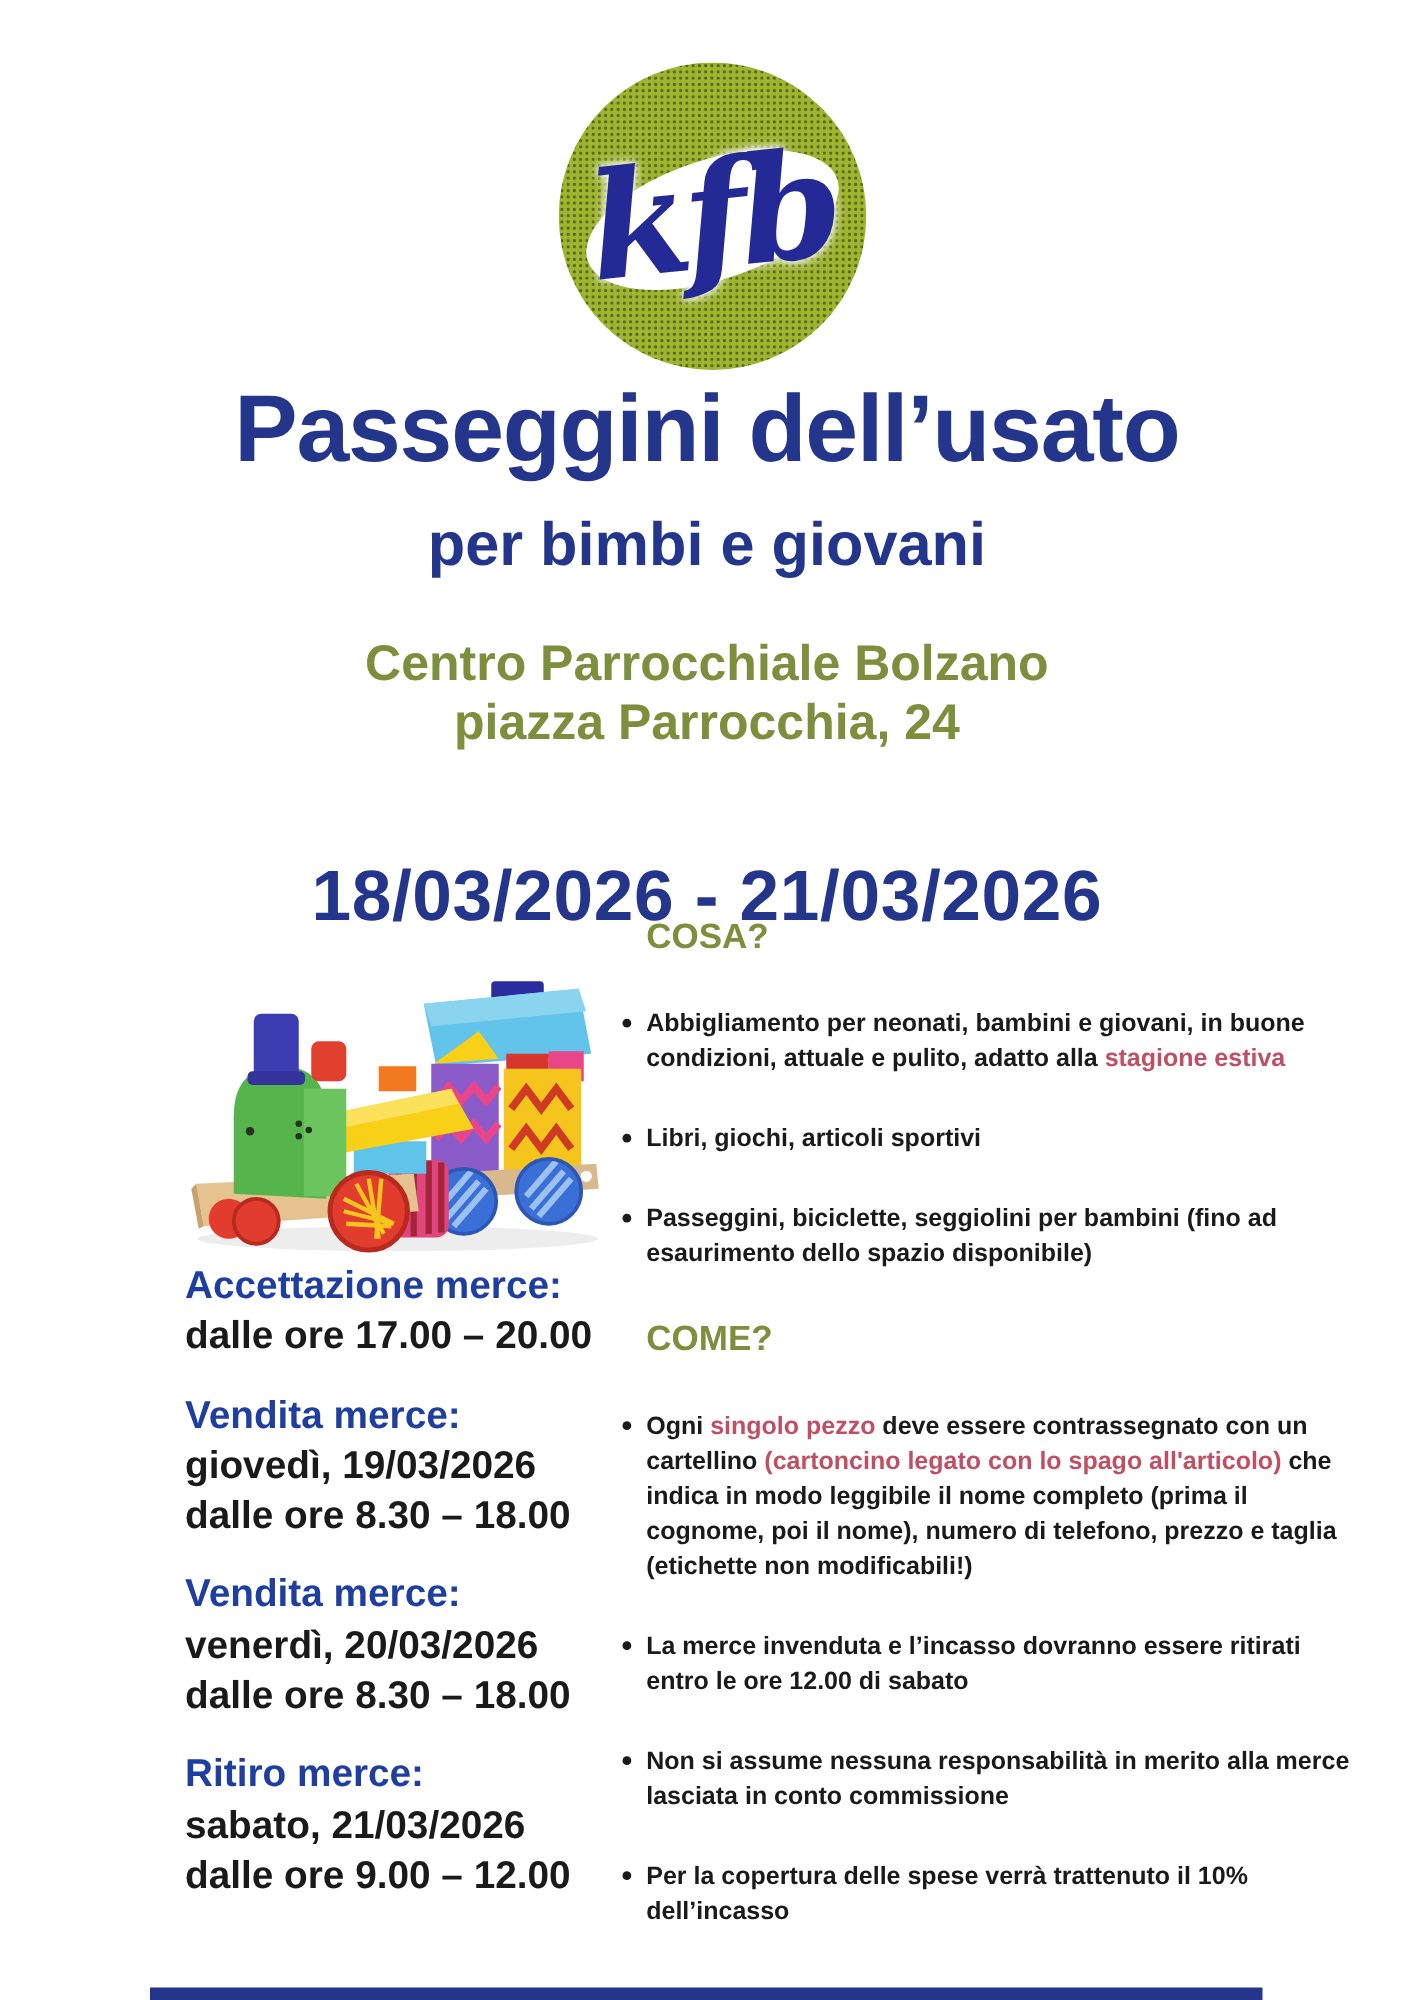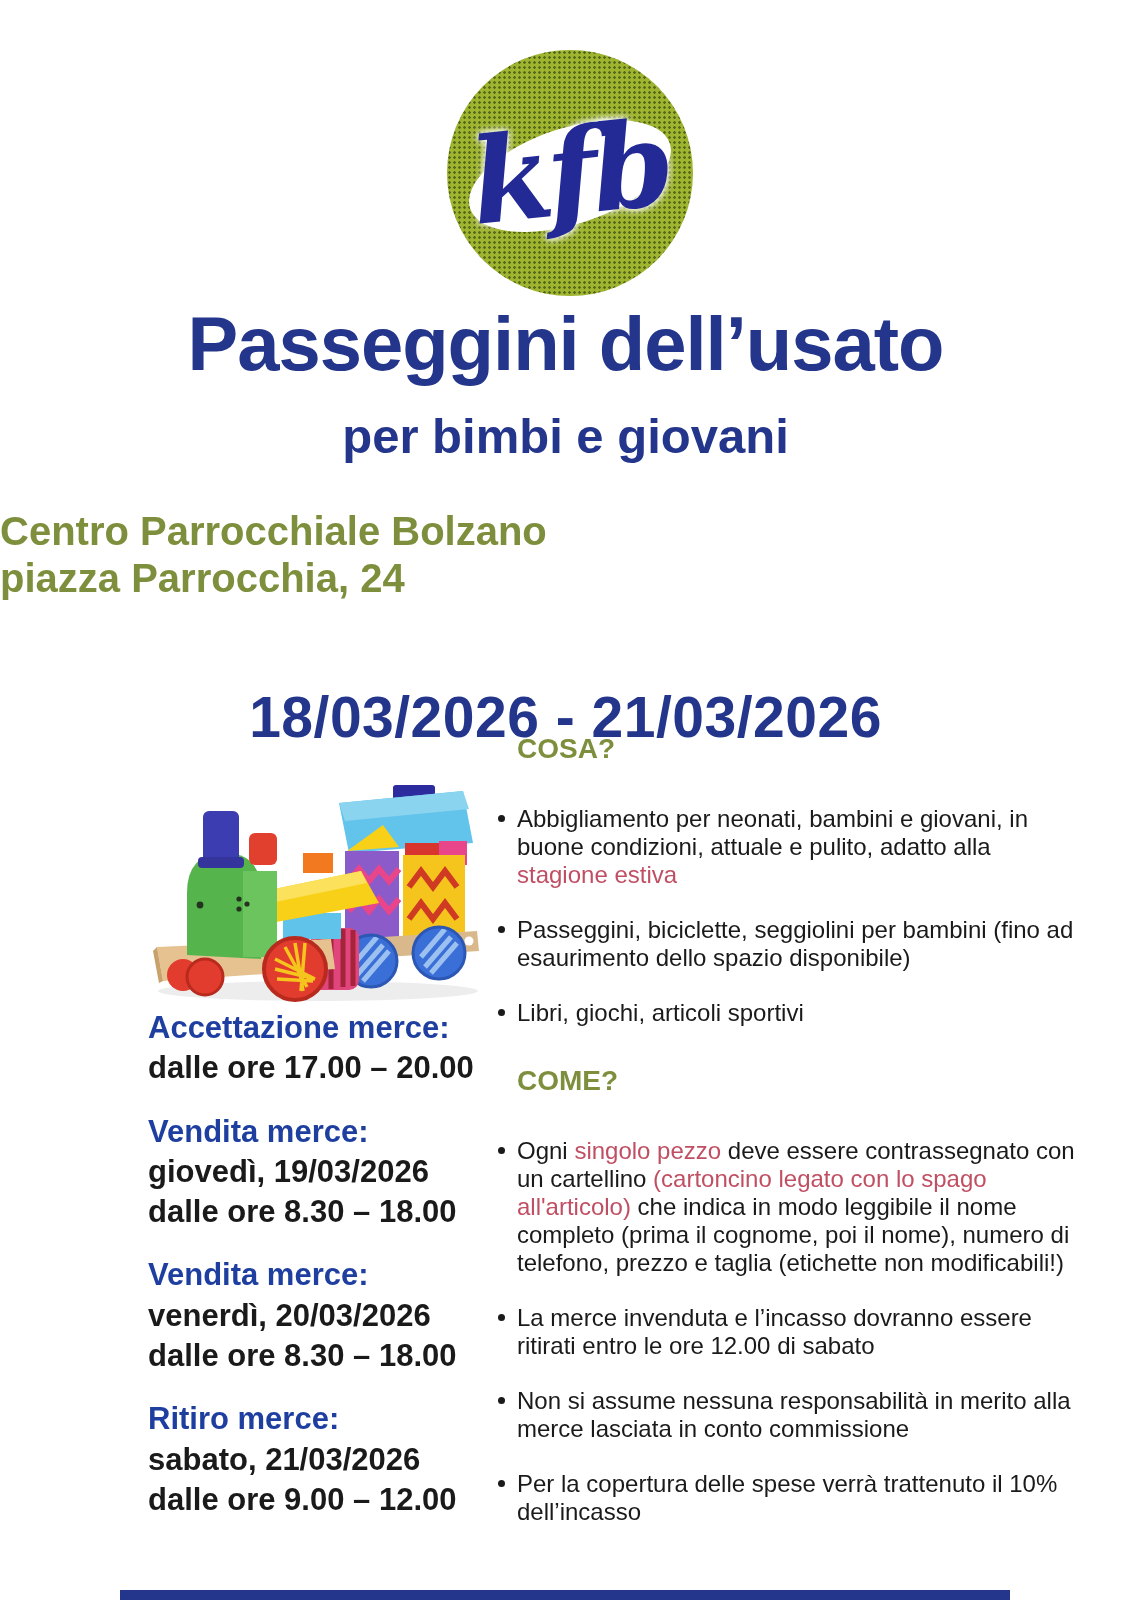--- a/index.html
+++ b/index.html
@@ -52,21 +52,21 @@
     line-height:1.1;
   }
   .subtitle{
     position:absolute;left:0;top:408px;width:100%;
     text-align:center;
     color:var(--navy);
     font-size:49px;font-weight:800;
   }
   .venue{
     position:absolute;left:0;top:508px;width:100%;
-    text-align:left;
+    text-align:center;
     color:var(--olive);
     font-size:40px;font-weight:800;line-height:1.17;
   }
   .date-range{
     position:absolute;left:0;top:638px;width:100%;
     text-align:center;
     color:var(--navy);
     font-size:57px;font-weight:800;letter-spacing:0.5px;margin-top:46px;
   }
   
@@ -87,21 +87,21 @@
     font-size:28px;font-weight:800;
     margin-left:19px;
     margin-bottom:40px;
   }
   .sec-heading.come{margin-top:38px;}
   ul.bullets{list-style:none;}
   ul.bullets li{
     display:flex;
     margin-bottom:27px;
     color:var(--ink);
-    font-size:24px;font-weight:400;line-height:1.15;
+    font-size:20px;font-weight:700;line-height:1.15;margin-top:36px;
   }
   .dot{
     flex:0 0 auto;
     width:7px;height:7px;border-radius:50%;
     background:var(--ink);
     margin:10px 12px 0 0;
   }
   .btxt{flex:1 1 auto;line-height:28px;}
   .btxt .accent{color:var(--accent);}
   
@@ -225,25 +225,25 @@
 
   <div class="rightcol">
     <div class="sec-heading">COSA?</div>
     <ul class="bullets">
       <li>
         <span class="dot"></span>
         <span class="btxt"><span>Abbigliamento per neonati, bambini e giovani, in buone condizioni, attuale e pulito, adatto alla </span><span class="accent">stagione estiva</span></span>
       </li>
       <li>
         <span class="dot"></span>
+        <span class="btxt"><span>Libri, giochi, articoli sportivi</span></span>
+      </li>
+      <li>
+        <span class="dot"></span>
         <span class="btxt"><span>Passeggini, biciclette, seggiolini per bambini (fino ad esaurimento dello spazio disponibile)</span></span>
-      </li>
-      <li>
-        <span class="dot"></span>
-        <span class="btxt"><span>Libri, giochi, articoli sportivi</span></span>
       </li>
     </ul>
 
     <div class="sec-heading come">COME?</div>
     <ul class="bullets">
       <li>
         <span class="dot"></span>
         <span class="btxt"><span>Ogni </span><span class="accent">singolo pezzo</span><span> deve essere contrassegnato con un cartellino </span><span class="accent">(cartoncino legato con lo spago all'articolo)</span><span> che indica in modo leggibile il nome completo (prima il cognome, poi il nome), numero di telefono, prezzo e taglia (etichette non modificabili!)</span></span>
       </li>
       <li>

